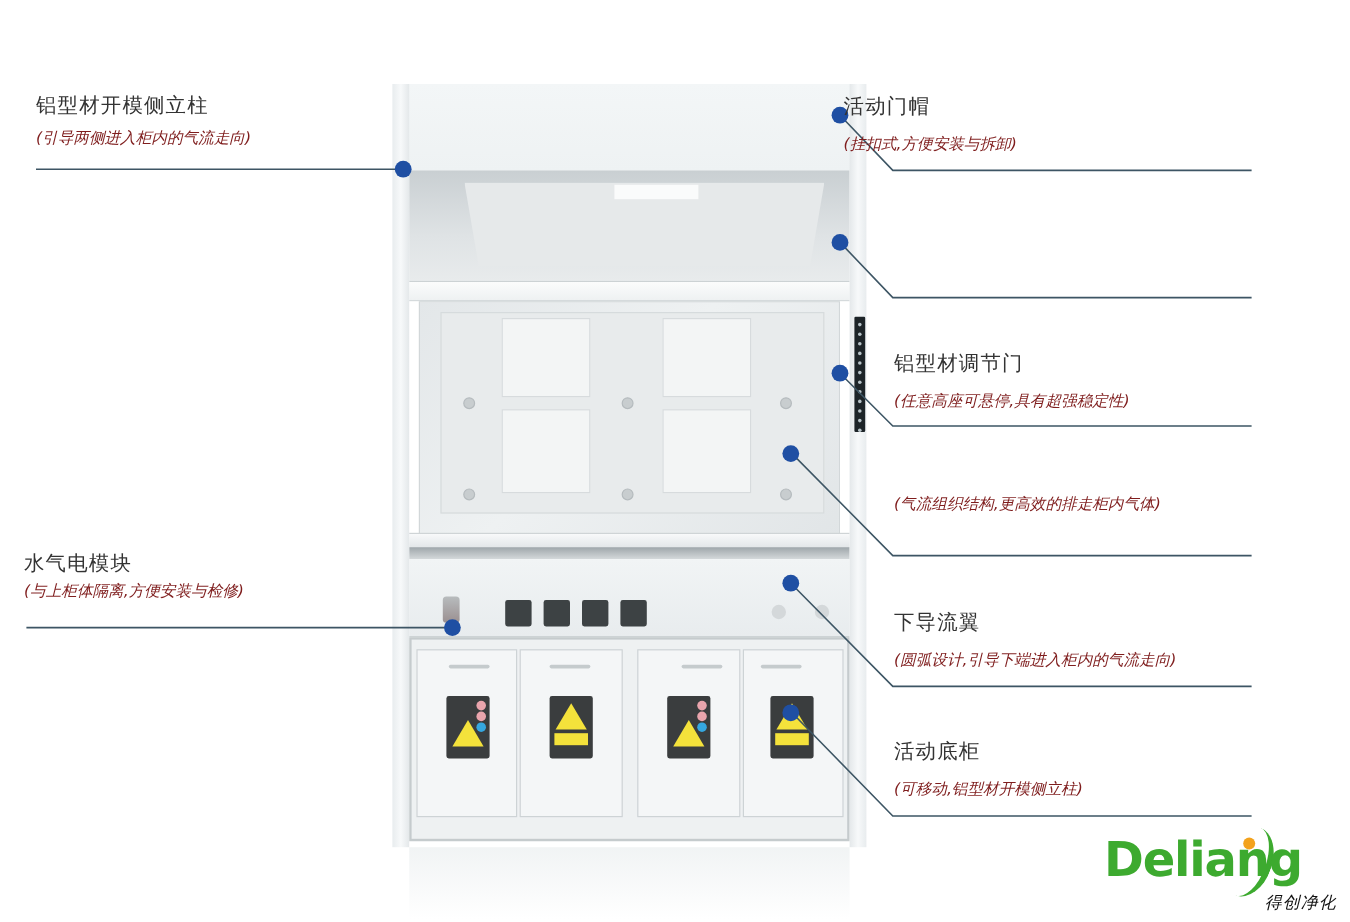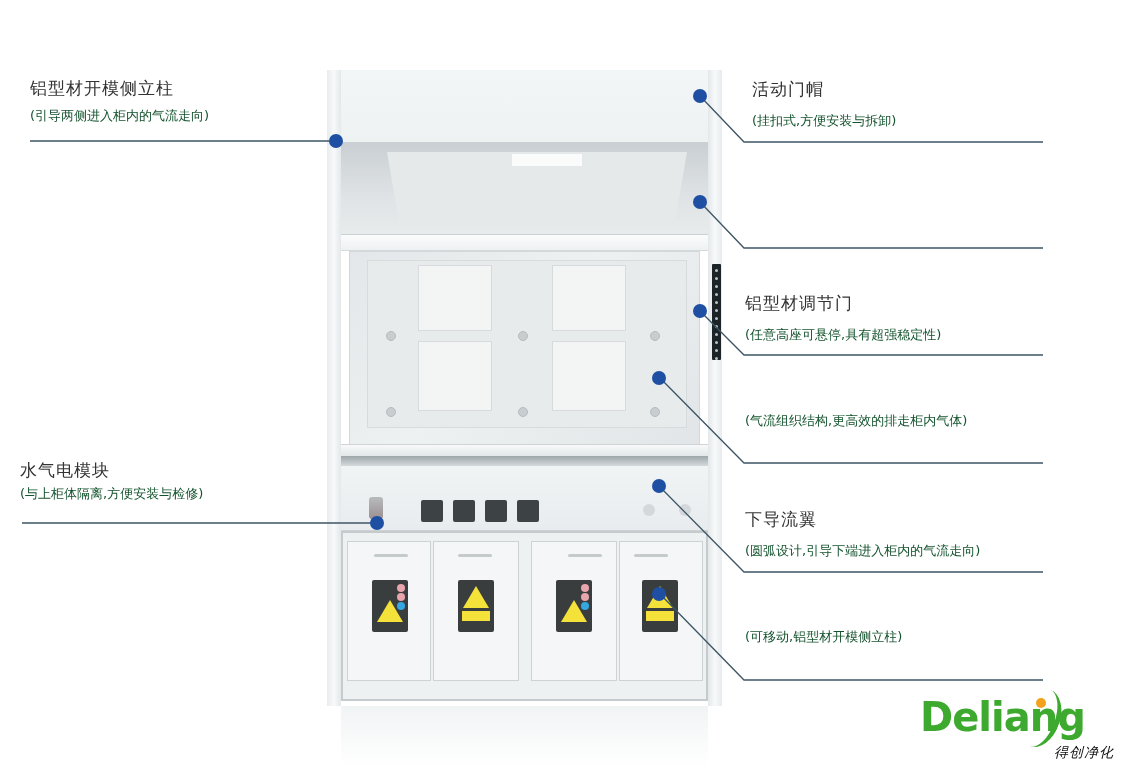--- a/index.html
+++ b/index.html
@@ -37,21 +37,21 @@
   .sign-dots span { display: block; width: 8px; height: 8px; border-radius: 50%; margin-bottom: 1px; }
   .reflection { left: 14px; top: 636px; width: 367px; height: 60px; background: linear-gradient(rgba(235,239,240,0.7),rgba(255,255,255,0)); }
   .gauge { left: 385px; top: 194px; width: 9px; height: 96px; background: #1d2428; border-radius: 1px; }
   .gauge i { display: block; width: 3px; height: 3px; background: #b8c3c8; margin: 5px auto 0; border-radius: 50%; }
 
   
   svg.lines { position: absolute; left: 0; top: 0; width: 1125px; height: 768px; pointer-events: none; }
   .dot { position: absolute; width: 14px; height: 14px; border-radius: 50%; background: #1f4fa3; margin: -7px 0 0 -7px; }
   .callout { position: absolute; text-align: left; }
   .callout .title { font-size: 17px; color: #333; letter-spacing: 1px; line-height: 22px; }
-  .callout .desc { font-size: 13px; color: #14532d; line-height: 18px; margin-top: 12px; white-space: nowrap; }
+  .callout .desc { font-size: 13px; color: #7f1d1d; line-height: 18px; margin-top: 12px; white-space: nowrap; font-style: italic; }
 
   
   .logo { position: absolute; left: 920px; top: 688px; width: 200px; height: 78px; }
   .logo-word { position: absolute; left: 0; top: 6px; font-family: "DejaVu Sans", sans-serif; font-weight: bold; font-size: 40px; color: #3daa2f; letter-spacing: -1px; }
   .logo-sub { position: absolute; right: 6px; bottom: 4px; font-size: 14px; color: #111; font-style: italic; letter-spacing: 1px; }
   .logo-swoosh { position: absolute; left: 100px; top: 0; width: 40px; height: 60px; border-right: 5px solid #3daa2f; border-radius: 50%; transform: rotate(20deg); }
   .logo-orb { position: absolute; left: 116px; top: 10px; width: 10px; height: 10px; border-radius: 50%; background: #f3a21c; }
 </style>
 </head>
 <body>
@@ -178,38 +178,39 @@
 
 <div class="callout" style="left:30px;top:77px;width:310px;">
   <div class="title">铝型材开模侧立柱</div>
   <div class="desc" style="margin-top:8px;">(引导两侧进入柜内的气流走向)</div>
 </div>
 <div class="callout" style="left:20px;top:459px;width:300px;">
   <div class="title">水气电模块</div>
   <div class="desc" style="margin-top:4px;">(与上柜体隔离,方便安装与检修)</div>
 </div>
 
-<div class="callout" style="left:752px;top:78px;width:330px;">
+<div class="callout" style="left:703px;top:78px;width:330px;">
   <div class="title">活动门帽</div>
   <div class="desc">(挂扣式,方便安装与拆卸)</div>
 </div>
 <div class="callout" style="left:745px;top:185px;width:330px;">
 </div>
 <div class="callout" style="left:745px;top:292px;width:330px;">
   <div class="title">铝型材调节门</div>
   <div class="desc">(任意高座可悬停,具有超强稳定性)</div>
 </div>
 <div class="callout" style="left:745px;top:400px;width:330px;">
   <div class="desc">(气流组织结构,更高效的排走柜内气体)</div>
 </div>
 <div class="callout" style="left:745px;top:508px;width:330px;">
   <div class="title">下导流翼</div>
   <div class="desc">(圆弧设计,引导下端进入柜内的气流走向)</div>
 </div>
 <div class="callout" style="left:745px;top:616px;width:330px;">
+  <div class="title">活动底柜</div>
   <div class="desc">(可移动,铝型材开模侧立柱)</div>
 </div>
 
 <div class="logo">
   <div class="logo-swoosh"></div>
   <div class="logo-orb"></div>
   <div class="logo-word">Deliang</div>
   <div class="logo-sub">得创净化</div>
 </div>
 

